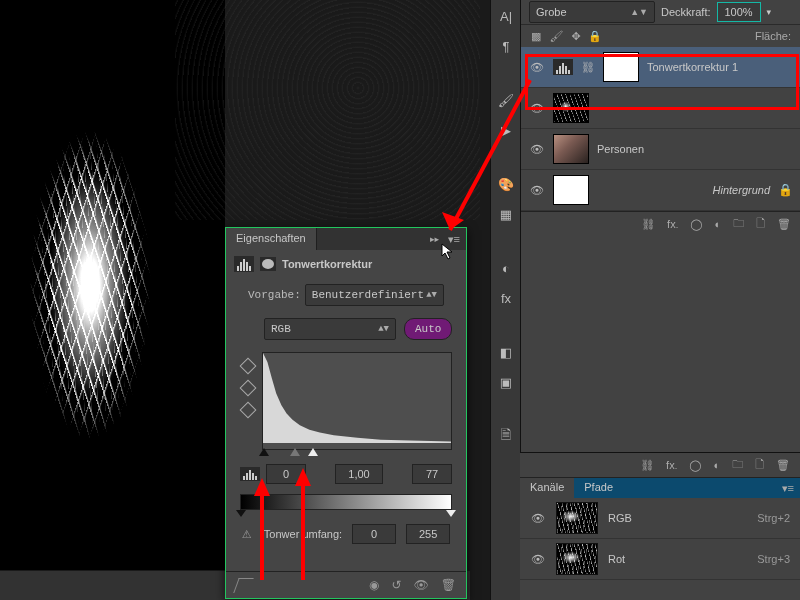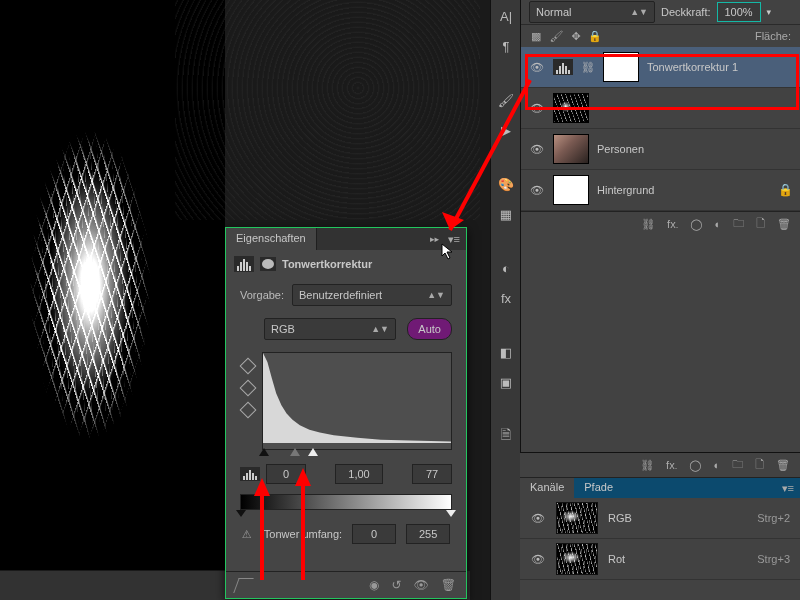--- a/index.html
+++ b/index.html
@@ -29,21 +29,21 @@
   .props-tabbar{height:22px;background:#323232;display:flex;align-items:stretch;}
   .props-tab{background:#454545;padding:4px 10px;border-right:1px solid #1f1f1f;}
   .props-tabbar .spacer{flex:1;}
   .props-collapse{display:flex;align-items:center;padding:0 3px;color:#aaa;font-size:9px;}
   .props-menu{display:flex;align-items:center;padding:0 6px;color:#aaa;}
   .props-title{display:flex;align-items:center;gap:6px;padding:6px 8px;font-weight:bold;}
   .levels-ico{width:18px;height:14px;background:#2a2a2a;display:inline-flex;align-items:flex-end;justify-content:center;gap:1px;padding:1px;}
   .levels-ico i{display:block;width:2px;background:#ccc;}
   .mask-ico{width:16px;height:14px;background:#2a2a2a;display:inline-block;position:relative;}
   .mask-ico::after{content:"";position:absolute;inset:2px;border-radius:50%;background:#bbb;}
-  .row{display:flex;align-items:center;gap:4px;padding:6px 14px;}
+  .row{display:flex;align-items:center;gap:4px;padding:6px 22px;font-family:Liberation Mono, monospace;}
   .label{min-width:48px;color:#bbb;}
   .select{flex:1;height:20px;background:#3a3a3a;border:1px solid #222;border-radius:2px;display:flex;align-items:center;padding:0 6px;justify-content:space-between;}
   .select .chev{font-size:9px;color:#aaa;}
   .btn{height:20px;padding:0 10px;background:#701a75;border:1px solid #222;border-radius:10px;display:flex;align-items:center;}
   .hist-area{display:flex;gap:8px;padding:6px 14px 0 14px;}
   .pickers{display:flex;flex-direction:column;gap:8px;padding-top:6px;}
   .picker{width:14px;height:14px;position:relative;}
   .picker::before{content:"";position:absolute;width:10px;height:10px;border:1px solid #aaa;transform:rotate(45deg);left:2px;top:2px;}
   .hist{flex:1;height:96px;background:#4e4e4e;border:1px solid #222;position:relative;}
   .hist svg{position:absolute;inset:0;}
@@ -84,21 +84,21 @@
   .layer{display:flex;align-items:center;height:40px;border-bottom:1px solid #333;gap:8px;padding:0 8px;}
   .layer.sel{background:#4a5f7a;}
   .eye{width:16px;height:16px;display:flex;align-items:center;justify-content:center;color:#bbb;}
   .thumb{width:34px;height:28px;background:#fff;border:1px solid #000;}
   .thumb.mask{background:#fff;}
   .thumb.konturen{background:#000;background-image:
     radial-gradient(circle at 35% 45%, rgba(255,255,255,0.9) 0%, transparent 20%),
     repeating-linear-gradient(70deg, rgba(255,255,255,0.7) 0px, transparent 1px, transparent 4px);}
   .thumb.personen{background:linear-gradient(135deg,#b89080 0%,#7a5a52 40%,#2a2220 100%);}
   .layer-name{flex:1;font-style:normal;}
-  .layer-name.italic{}
+  .layer-name.italic{font-style:italic;text-align:right;}
   .lock-ico{color:#999;font-size:12px;}
   .link-ico{color:#bbb;font-size:11px;}
   .layers-foot{height:24px;border-top:1px solid #222;display:flex;align-items:center;justify-content:flex-end;gap:12px;padding:0 10px;color:#aaa;}
 
   .highlight-box{position:absolute;border:3px solid #ff0000;pointer-events:none;}
 
   
   .channels{position:absolute;left:520px;top:452px;width:280px;height:148px;background:#424242;border-top:1px solid #111;}
   .ch-tabs{height:20px;background:#0c4a6e;display:flex;}
   .ch-tab{padding:3px 10px;}
@@ -235,21 +235,21 @@
     <div class="gap"></div>
     <div class="ico">◧</div>
     <div class="ico">▣</div>
     <div class="gap"></div>
     <div class="ico">🗎</div>
   </div>
 
   <div class="right">
     <div class="layers-opts">
       <div class="select">
-        <span>Normal</span>
+        <span>Grobe</span>
         <span class="chev">▲▼</span>
       </div>
       <span>Deckkraft:</span>
       <div class="pct">100%</div>
       <span style="font-size:9px;">▾</span>
     </div>
     <div class="lock-row">
       <span>▩</span>
       <span>🖌</span>
       <span>✥</span>

